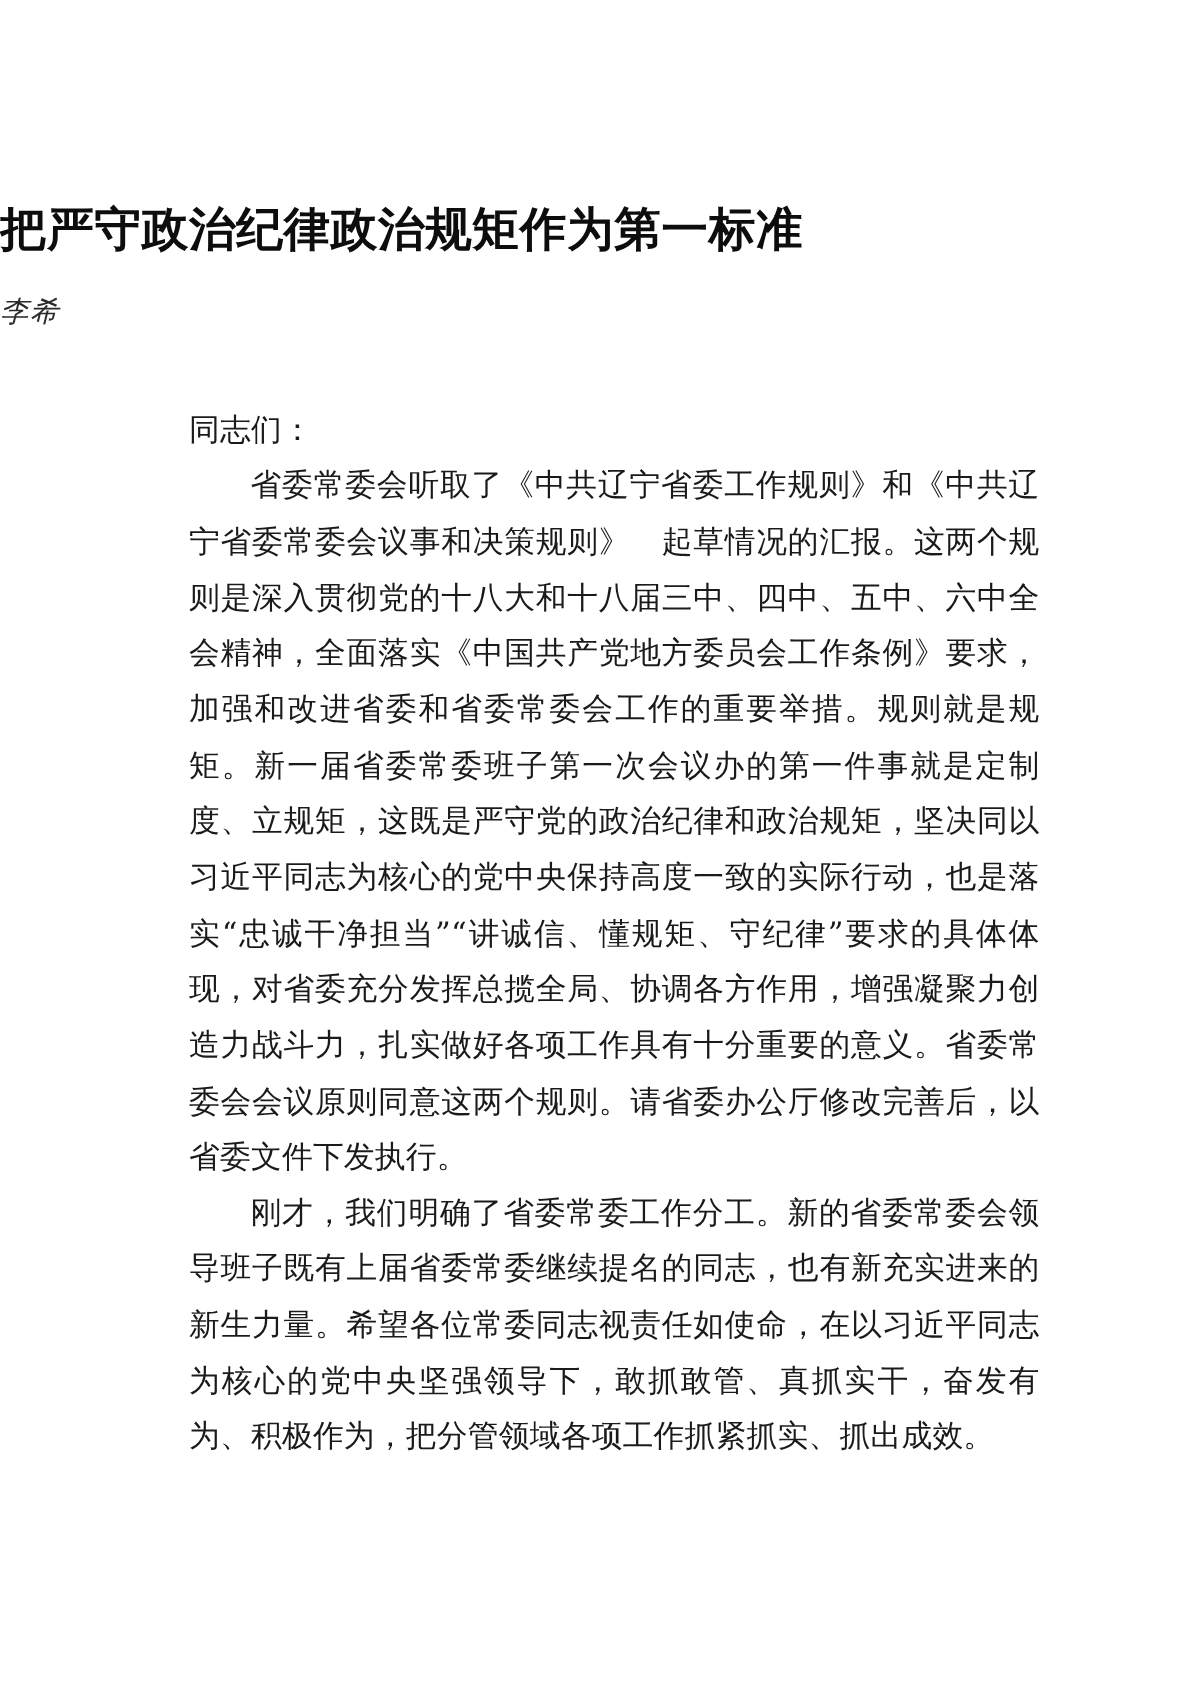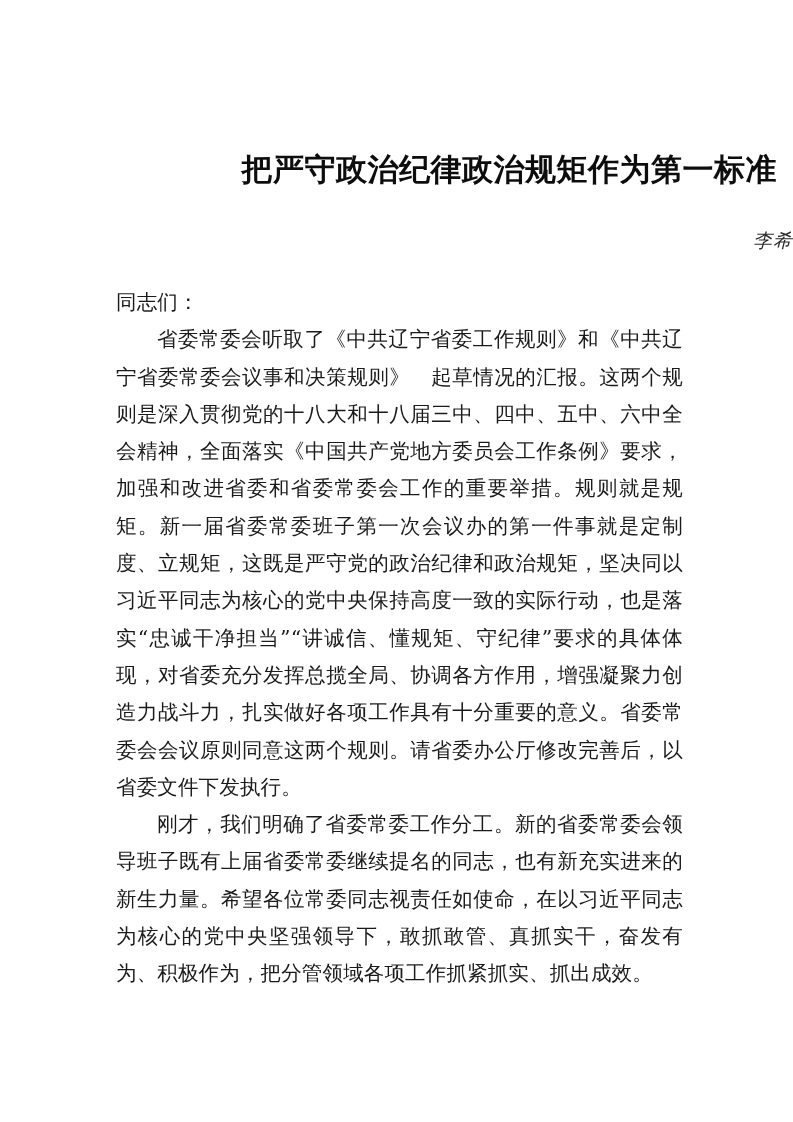--- a/index.html
+++ b/index.html
@@ -18,48 +18,48 @@
   }
   .page {
     width: 793px;
     height: 1122px;
     box-sizing: border-box;
     padding: 0;
     position: relative;
     background: #ffffff;
   }
   .doc-title {
-    text-align: right;
+    text-align: left;
     font-family: "DejaVu Serif", "Liberation Serif", serif;
     font-weight: 700;
     font-size: 31px;
     line-height: 40px;
     letter-spacing: 0.5px;
     color: #0d0d0d;
-    margin: 16px;
+    margin: 0;
     padding-top: 133px;
     white-space: nowrap;
   }
   .doc-byline {
-    text-align: right;
+    text-align: left;
     font-family: "DejaVu Sans", "Liberation Sans", sans-serif;
     font-style: italic;
     font-weight: 400;
     font-size: 19px;
     line-height: 28px;
     letter-spacing: 1px;
     color: #2a2a2a;
     margin: 0;
     padding-top: 21px;
   }
   .doc-body {
     margin: 0;
     padding: 0;
     position: absolute;
-    left: 116px;
+    left: 126px;
     top: 268px;
     width: 567px;
   }
   .para {
     margin: 0;
     padding: 0;
     font-family: "DejaVu Serif", "Liberation Serif", serif;
     font-size: 20.5px;
     line-height: 37.3px;
     color: #1a1a1a;

